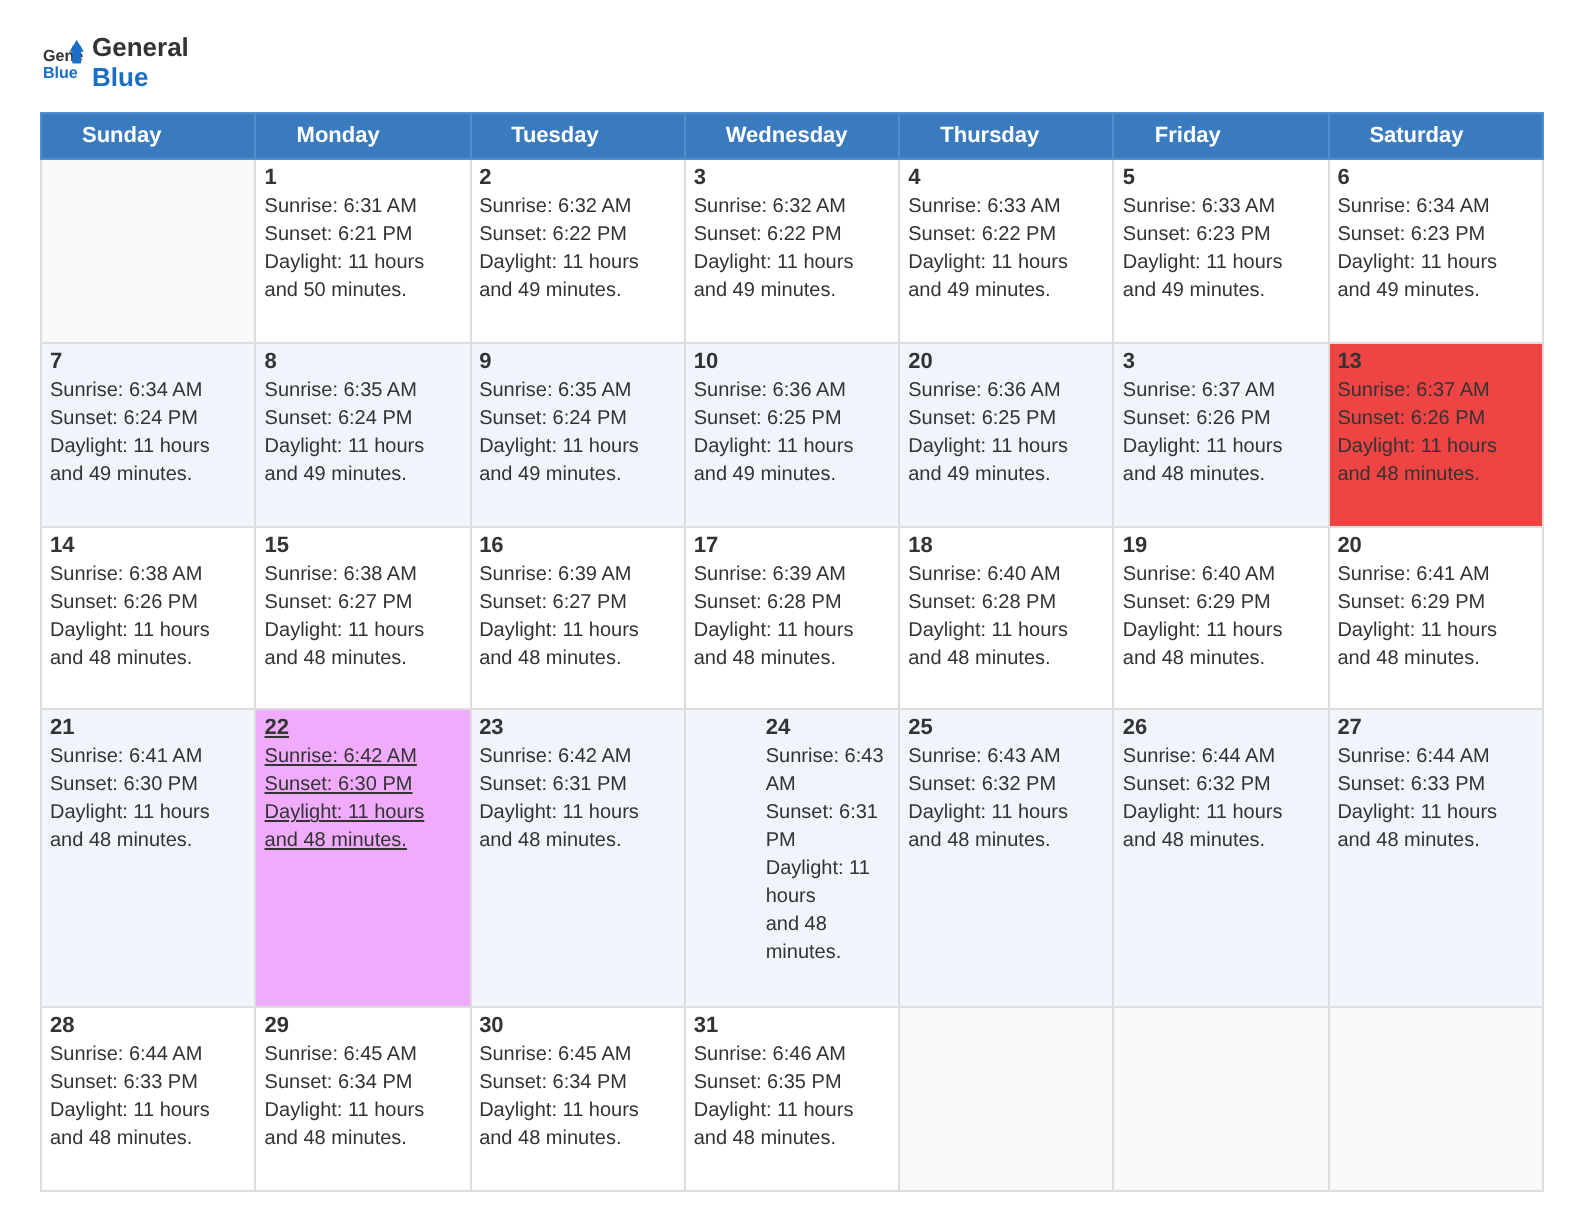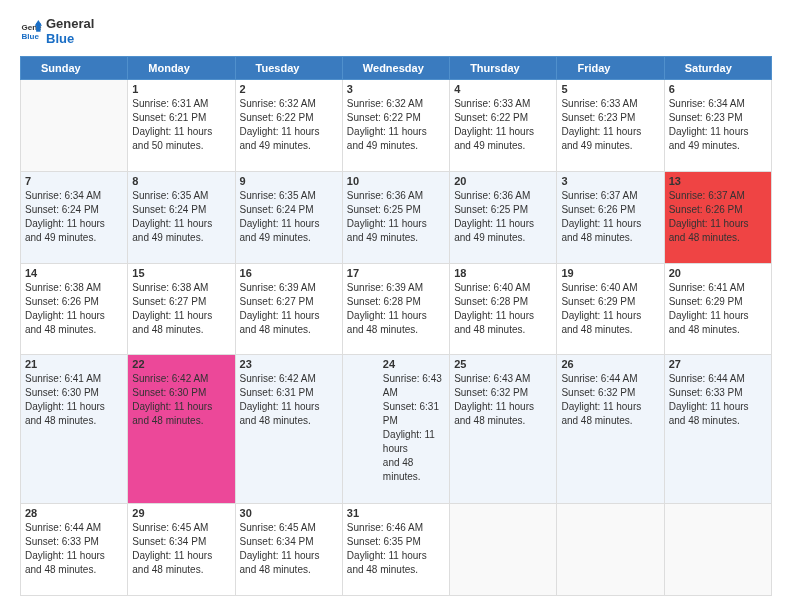--- a/index.html
+++ b/index.html
@@ -211,21 +211,21 @@
           <td style="background: rgb(255, 255, 255);">
             <span class="day-num">20</span>
             <div class="cell-text">Sunrise: 6:41 AM<br>Sunset: 6:29 PM<br>Daylight: 11 hours<br>and 48 minutes.</div>
           </td>
         </tr>
         <tr>
           <td style="background: rgb(240, 245, 251);">
             <span class="day-num">21</span>
             <div class="cell-text">Sunrise: 6:41 AM<br>Sunset: 6:30 PM<br>Daylight: 11 hours<br>and 48 minutes.</div>
           </td>
-          <td style="background: #ec4899;">
+          <td style="background: #f0abfc; text-decoration: underline;">
             <span class="day-num">22</span>
             <div class="cell-text">Sunrise: 6:42 AM<br>Sunset: 6:30 PM<br>Daylight: 11 hours<br>and 48 minutes.</div>
           </td>
           <td style="background: rgb(240, 245, 251);">
             <span class="day-num">23</span>
             <div class="cell-text">Sunrise: 6:42 AM<br>Sunset: 6:31 PM<br>Daylight: 11 hours<br>and 48 minutes.</div>
           </td>
           <td style="background: rgb(240, 245, 251); padding-left: 40px;">
             <span class="day-num">24</span>
             <div class="cell-text">Sunrise: 6:43 AM<br>Sunset: 6:31 PM<br>Daylight: 11 hours<br>and 48 minutes.</div>

